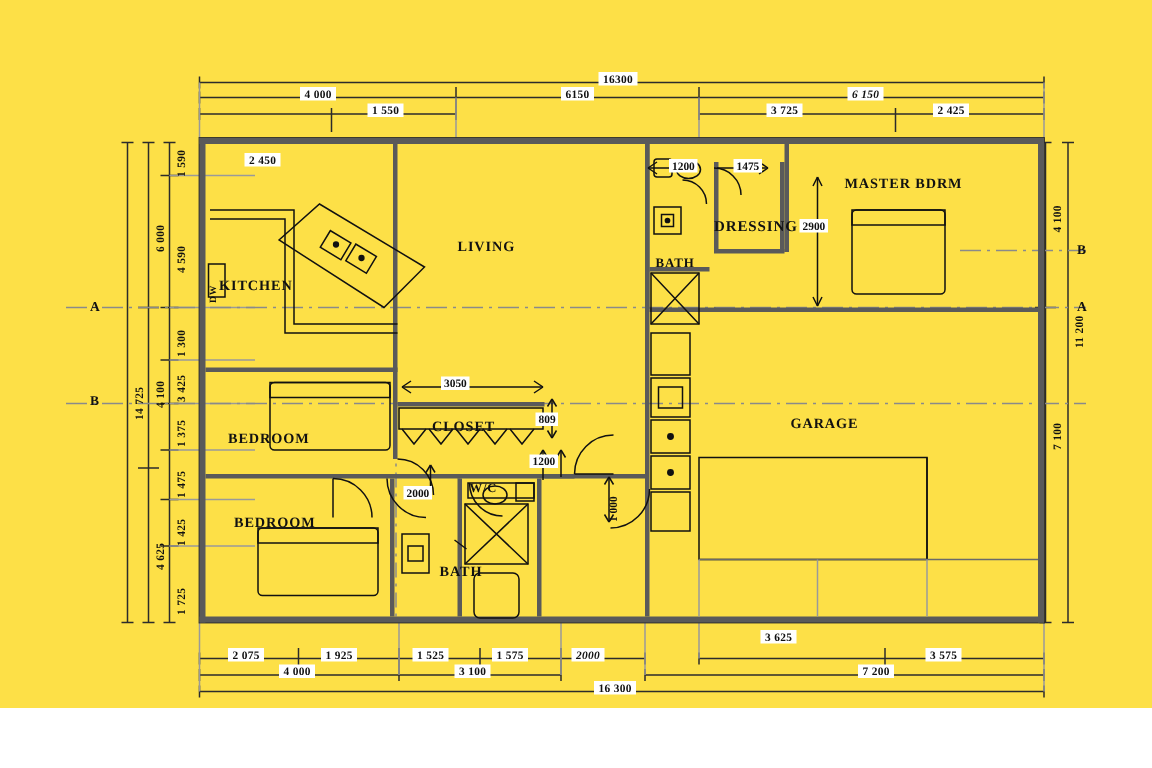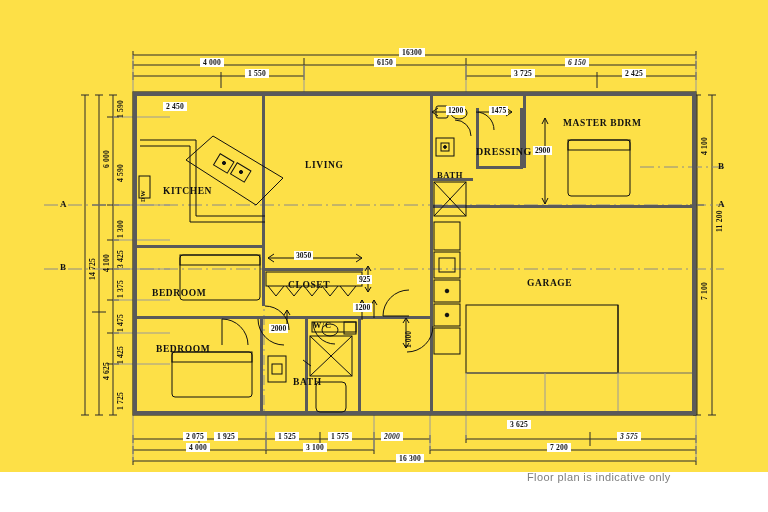--- a/index.html
+++ b/index.html
@@ -353,31 +353,31 @@
 
   <div class="dim-text" style="left:399px;top:48px;background:#fff;padding:0 3px;">16300</div>
   <div class="dim-text" style="left:200px;top:58px;background:#fff;padding:0 3px;">4 000</div>
   <div class="dim-text" style="left:374px;top:58px;background:#fff;padding:0 3px;">6150</div>
   <div class="dim-text" style="left:565px;top:58px;background:#fff;padding:0 3px;font-style:italic;">6 150</div>
   <div class="dim-text" style="left:163px;top:69px;background:#fff;padding:0 3px;margin-top:33px;">2 450</div>
   <div class="dim-text" style="left:245px;top:69px;background:#fff;padding:0 3px;">1 550</div>
   <div class="dim-text" style="left:511px;top:69px;background:#fff;padding:0 3px;">3 725</div>
   <div class="dim-text" style="left:622px;top:69px;background:#fff;padding:0 3px;">2 425</div>
 
-  <div class="dim-text" style="left:152px;top:432px;background:#fff;padding:0 3px;margin-left:31px;">2 075</div>
+  <div class="dim-text" style="left:152px;top:432px;background:#fff;padding:0 3px;">2 075</div>
   <div class="dim-text" style="left:214px;top:432px;background:#fff;padding:0 3px;">1 925</div>
   <div class="dim-text" style="left:275px;top:432px;background:#fff;padding:0 3px;">1 525</div>
   <div class="dim-text" style="left:328px;top:432px;background:#fff;padding:0 3px;">1 575</div>
   <div class="dim-text" style="left:381px;top:432px;background:#fff;padding:0 3px;font-style:italic;">2000</div>
   <div class="dim-text" style="left:507px;top:420px;background:#fff;padding:0 3px;">3 625</div>
-  <div class="dim-text" style="left:617px;top:432px;background:#fff;padding:0 3px;font-style:italic;">3 575</div>
+  <div class="dim-text" style="left:617px;top:432px;background:#fff;padding:0 3px;">3 575</div>
 
   <div class="dim-text" style="left:186px;top:443px;background:#fff;padding:0 3px;">4 000</div>
   <div class="dim-text" style="left:303px;top:443px;background:#fff;padding:0 3px;">3 100</div>
-  <div class="dim-text" style="left:547px;top:443px;background:#fff;padding:0 3px;">7 200</div>
+  <div class="dim-text" style="left:572px;top:443px;background:#fff;padding:0 3px;">7 200</div>
 
   <div class="dim-text" style="left:396px;top:454px;background:#fff;padding:0 3px;">16 300</div>
 
   <div class="dim-text vert" style="left:88px;top:280px;">14 725</div>
 
   <div class="dim-text vert" style="left:102px;top:168px;">6 000</div>
   <div class="dim-text vert" style="left:102px;top:272px;">4 100</div>
   <div class="dim-text vert" style="left:102px;top:380px;">4 625</div>
 
   <div class="dim-text vert" style="left:116px;top:118px;">1 590</div>
@@ -386,44 +386,43 @@
   <div class="dim-text vert" style="left:116px;top:268px;">3 425</div>
   <div class="dim-text vert" style="left:116px;top:298px;">1 375</div>
   <div class="dim-text vert" style="left:116px;top:332px;">1 475</div>
   <div class="dim-text vert" style="left:116px;top:364px;">1 425</div>
   <div class="dim-text vert" style="left:116px;top:410px;">1 725</div>
 
   <div class="dim-text vert" style="left:700px;top:155px;">4 100</div>
   <div class="dim-text vert" style="left:700px;top:300px;">7 100</div>
   <div class="dim-text vert" style="left:715px;top:232px;">11 200</div>
 
-  <div class="label room-label" style="left:163px;top:186px;">KITCHEN</div>
+  <div class="label room-label" style="left:146px;top:186px;">KITCHEN</div>
   <div class="label room-label" style="left:305px;top:160px;">LIVING</div>
   <div class="label room-label" style="left:152px;top:288px;">BEDROOM</div>
   <div class="label room-label" style="left:156px;top:344px;">BEDROOM</div>
   <div class="label room-label" style="left:288px;top:280px;">CLOSET</div>
   <div class="label room-label" style="left:313px;top:321px;font-size:8.4px;">W/C</div>
   <div class="label room-label" style="left:293px;top:377px;">BATH</div>
   <div class="label room-label" style="left:437px;top:170px;font-size:8.6px;">BATH</div>
   <div class="label room-label" style="left:476px;top:146px;font-size:10px;">DRESSING</div>
   <div class="label room-label" style="left:563px;top:118px;">MASTER BDRM</div>
   <div class="label room-label" style="left:527px;top:262px;margin-top:16px;">GARAGE</div>
 
   <div class="label" style="left:139px;top:180px;font-size:6.4px;transform-origin:left top;transform:rotate(-90deg) translate(-22px,0);">DW</div>
 
   <div class="arrowtxt" style="left:294px;top:251px;background:#fff;padding:0 2px;">3050</div>
-  <div class="arrowtxt" style="left:357px;top:275px;background:#fff;padding:0 2px;">925</div>
+  <div class="arrowtxt" style="left:357px;top:275px;background:#fff;padding:0 2px;">809</div>
   <div class="arrowtxt" style="left:353px;top:303px;background:#fff;padding:0 2px;">1200</div>
   <div class="arrowtxt" style="left:269px;top:324px;background:#fff;padding:0 2px;">2000</div>
 
   <div class="arrowtxt vert" style="left:404px;top:348px;transform-origin:left top;transform:rotate(-90deg);">1 000</div>
   <div class="arrowtxt" style="left:446px;top:106px;background:#fff;padding:0 2px;">1200</div>
   <div class="arrowtxt" style="left:489px;top:106px;background:#fff;padding:0 2px;">1475</div>
   <div class="arrowtxt" style="left:533px;top:146px;background:#fff;padding:0 2px;">2900</div>
 
   <div class="secmark" style="left:60px;top:199px;">A</div>
   <div class="secmark" style="left:60px;top:262px;">B</div>
   <div class="secmark" style="left:718px;top:161px;">B</div>
   <div class="secmark" style="left:718px;top:199px;">A</div>
 
-  <div class="caption" style="left:527px;top:471px;">Floor plan is indicative only</div>
 
 </div>
 
 </body></html>

